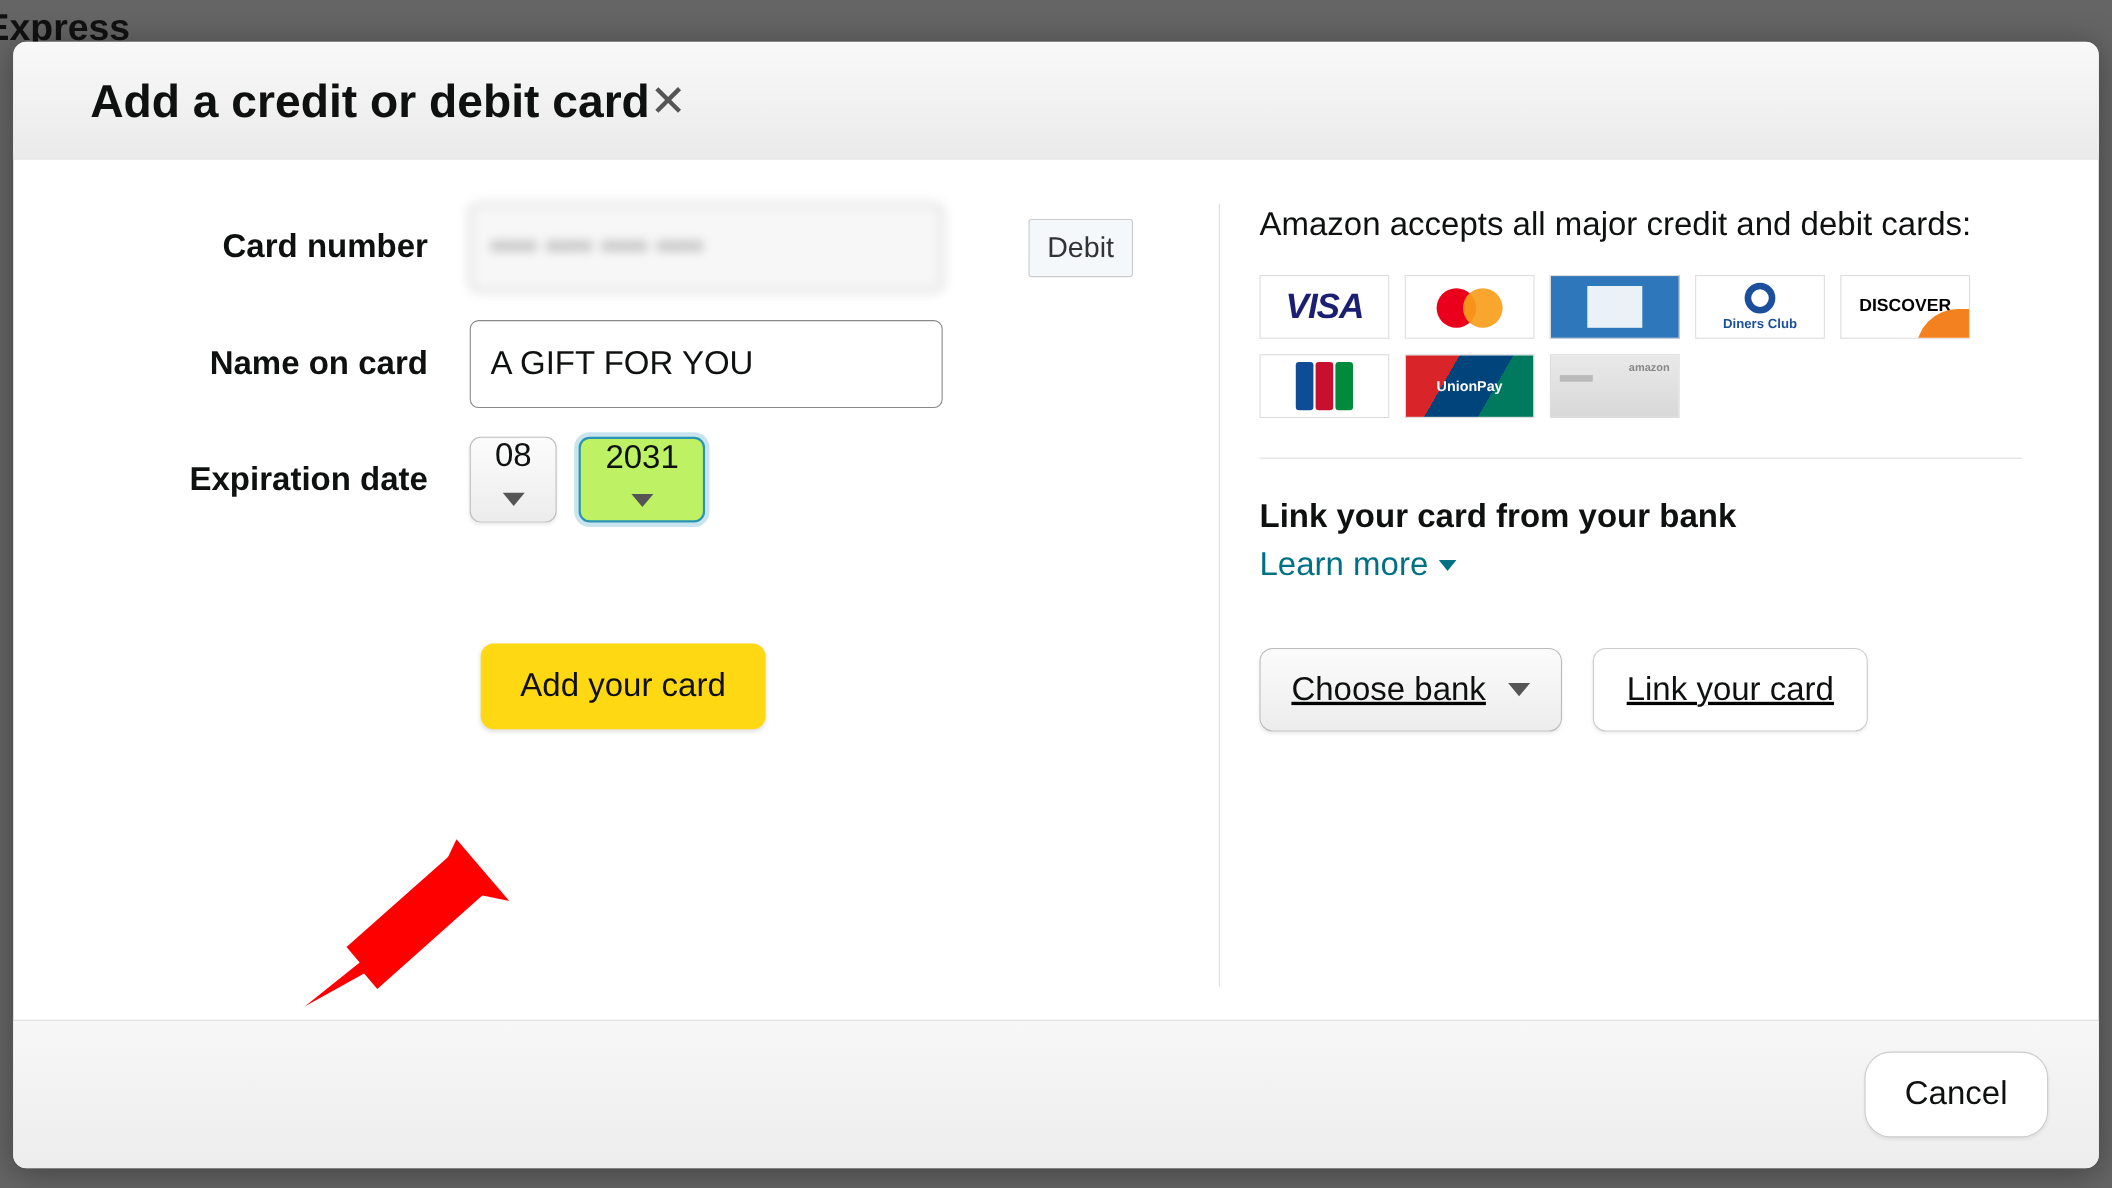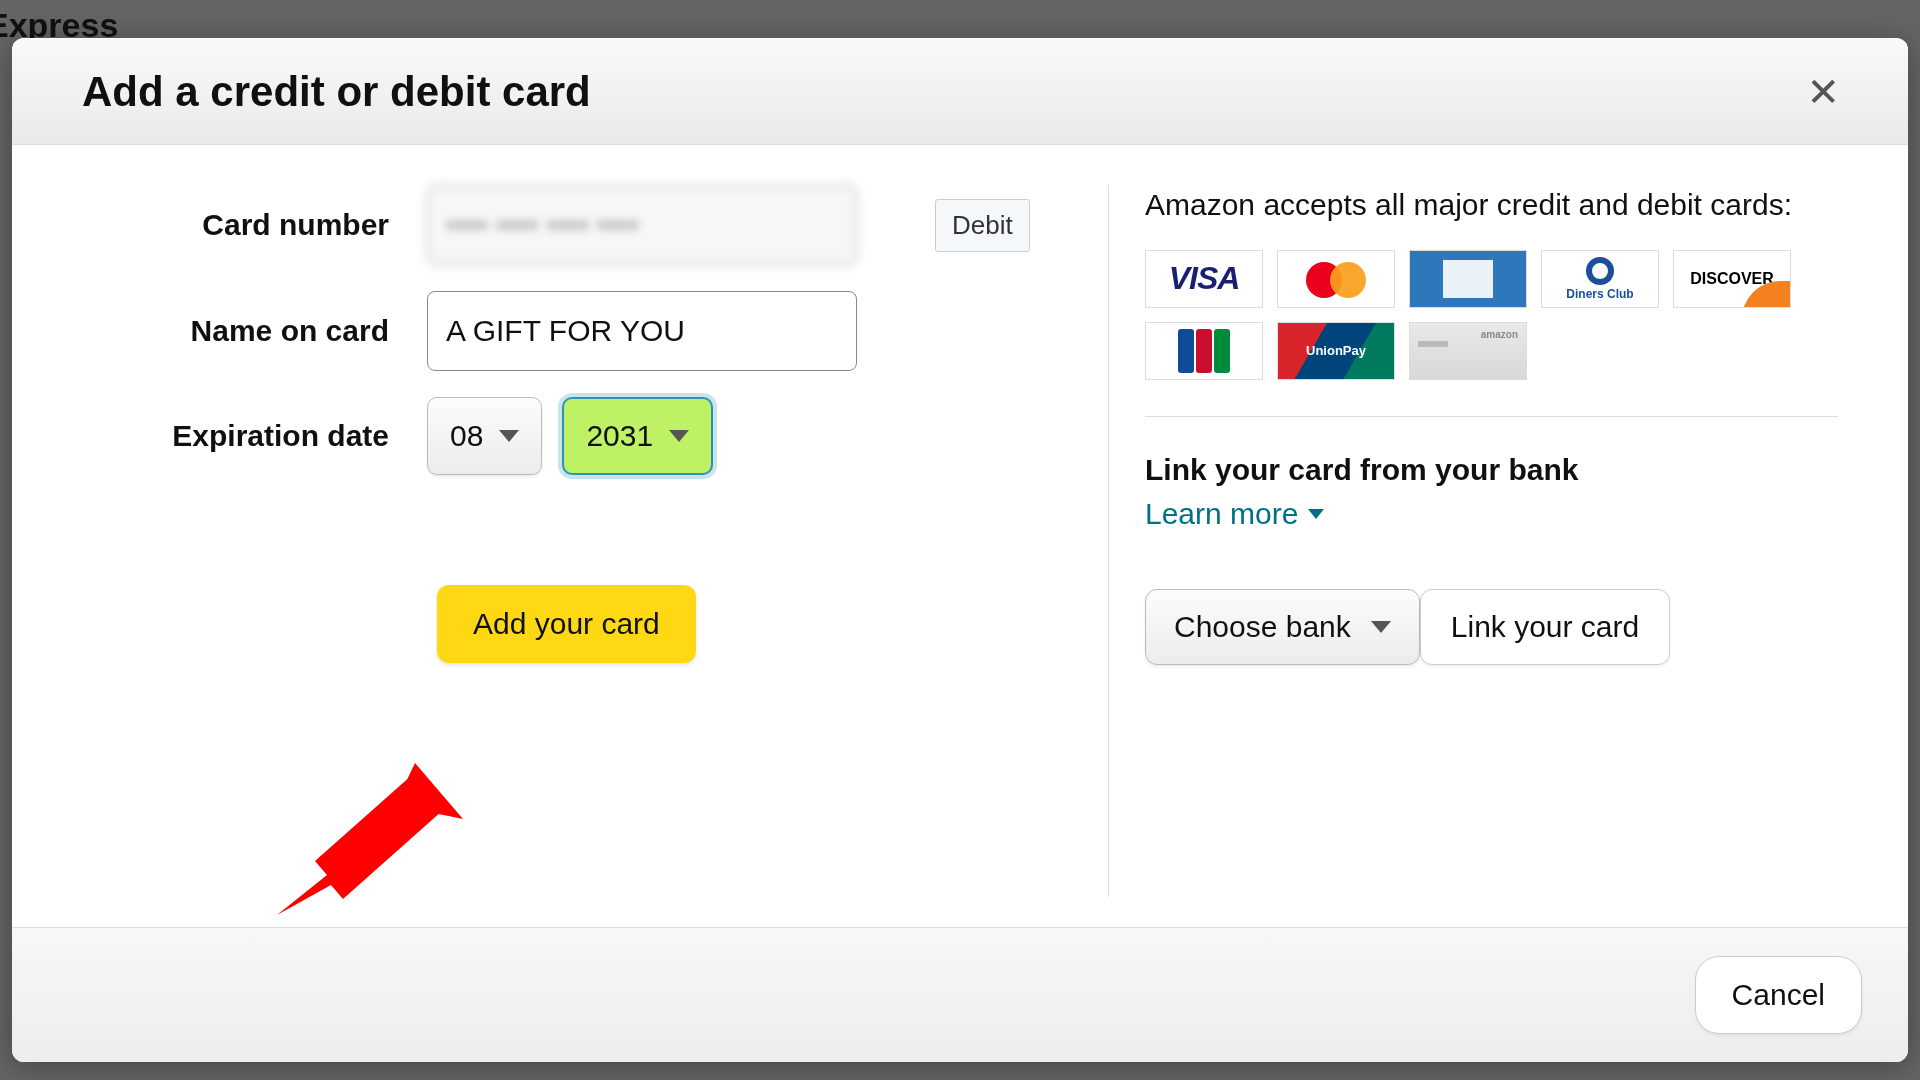--- a/index.html
+++ b/index.html
@@ -37,21 +37,20 @@
       background: #fff;
       border-radius: 12px;
       box-shadow: 0 4px 30px rgba(0,0,0,0.35);
       display: flex;
       flex-direction: column;
       overflow: hidden;
     }
     .modal-header {
       display: flex;
       align-items: center;
-      justify-content: space-between;
       padding: 30px 68px 28px 70px;
       background: linear-gradient(#f9f9f9, #eaeaea);
       border-bottom: 1px solid #ddd;
     }
     .modal-title {
       font-size: 42px;
       font-weight: 700;
       color: #0f1111;
     }
     .close-btn {
@@ -128,20 +127,21 @@
       gap: 16px;
       height: 78px;
       padding: 0 22px;
       border: 1.5px solid #bbb;
       border-radius: 10px;
       background: linear-gradient(#fcfcfc, #ececec);
       font-size: 30px;
       color: #0f1111;
       cursor: pointer;
       box-shadow: 0 2px 3px rgba(0,0,0,0.08);
+      flex-direction: column;
     }
     .select-box.year {
       border: 2px solid #2995b3;
       box-shadow: 0 0 0 4px rgba(41,149,179,0.25);
       background: #bef264;
     }
     .chev {
       width: 0; height: 0;
       border-left: 10px solid transparent;
       border-right: 10px solid transparent;
@@ -226,20 +226,22 @@
       align-items: center;
       gap: 10px;
       color: #007185;
       font-size: 30px;
       cursor: pointer;
       margin-bottom: 58px;
     }
     .learn-more .chev { border-top-color: #007185; border-left-width: 8px; border-right-width: 8px; border-top-width: 10px; }
     .bank-row {
       display: flex;
+      gap: 28px;
+      text-decoration: underline;
     }
     .bank-select {
       display: inline-flex;
       align-items: center;
       gap: 20px;
       height: 76px;
       padding: 0 28px;
       border: 1.5px solid #bbb;
       border-radius: 12px;
       background: linear-gradient(#fcfcfc, #ececec);

